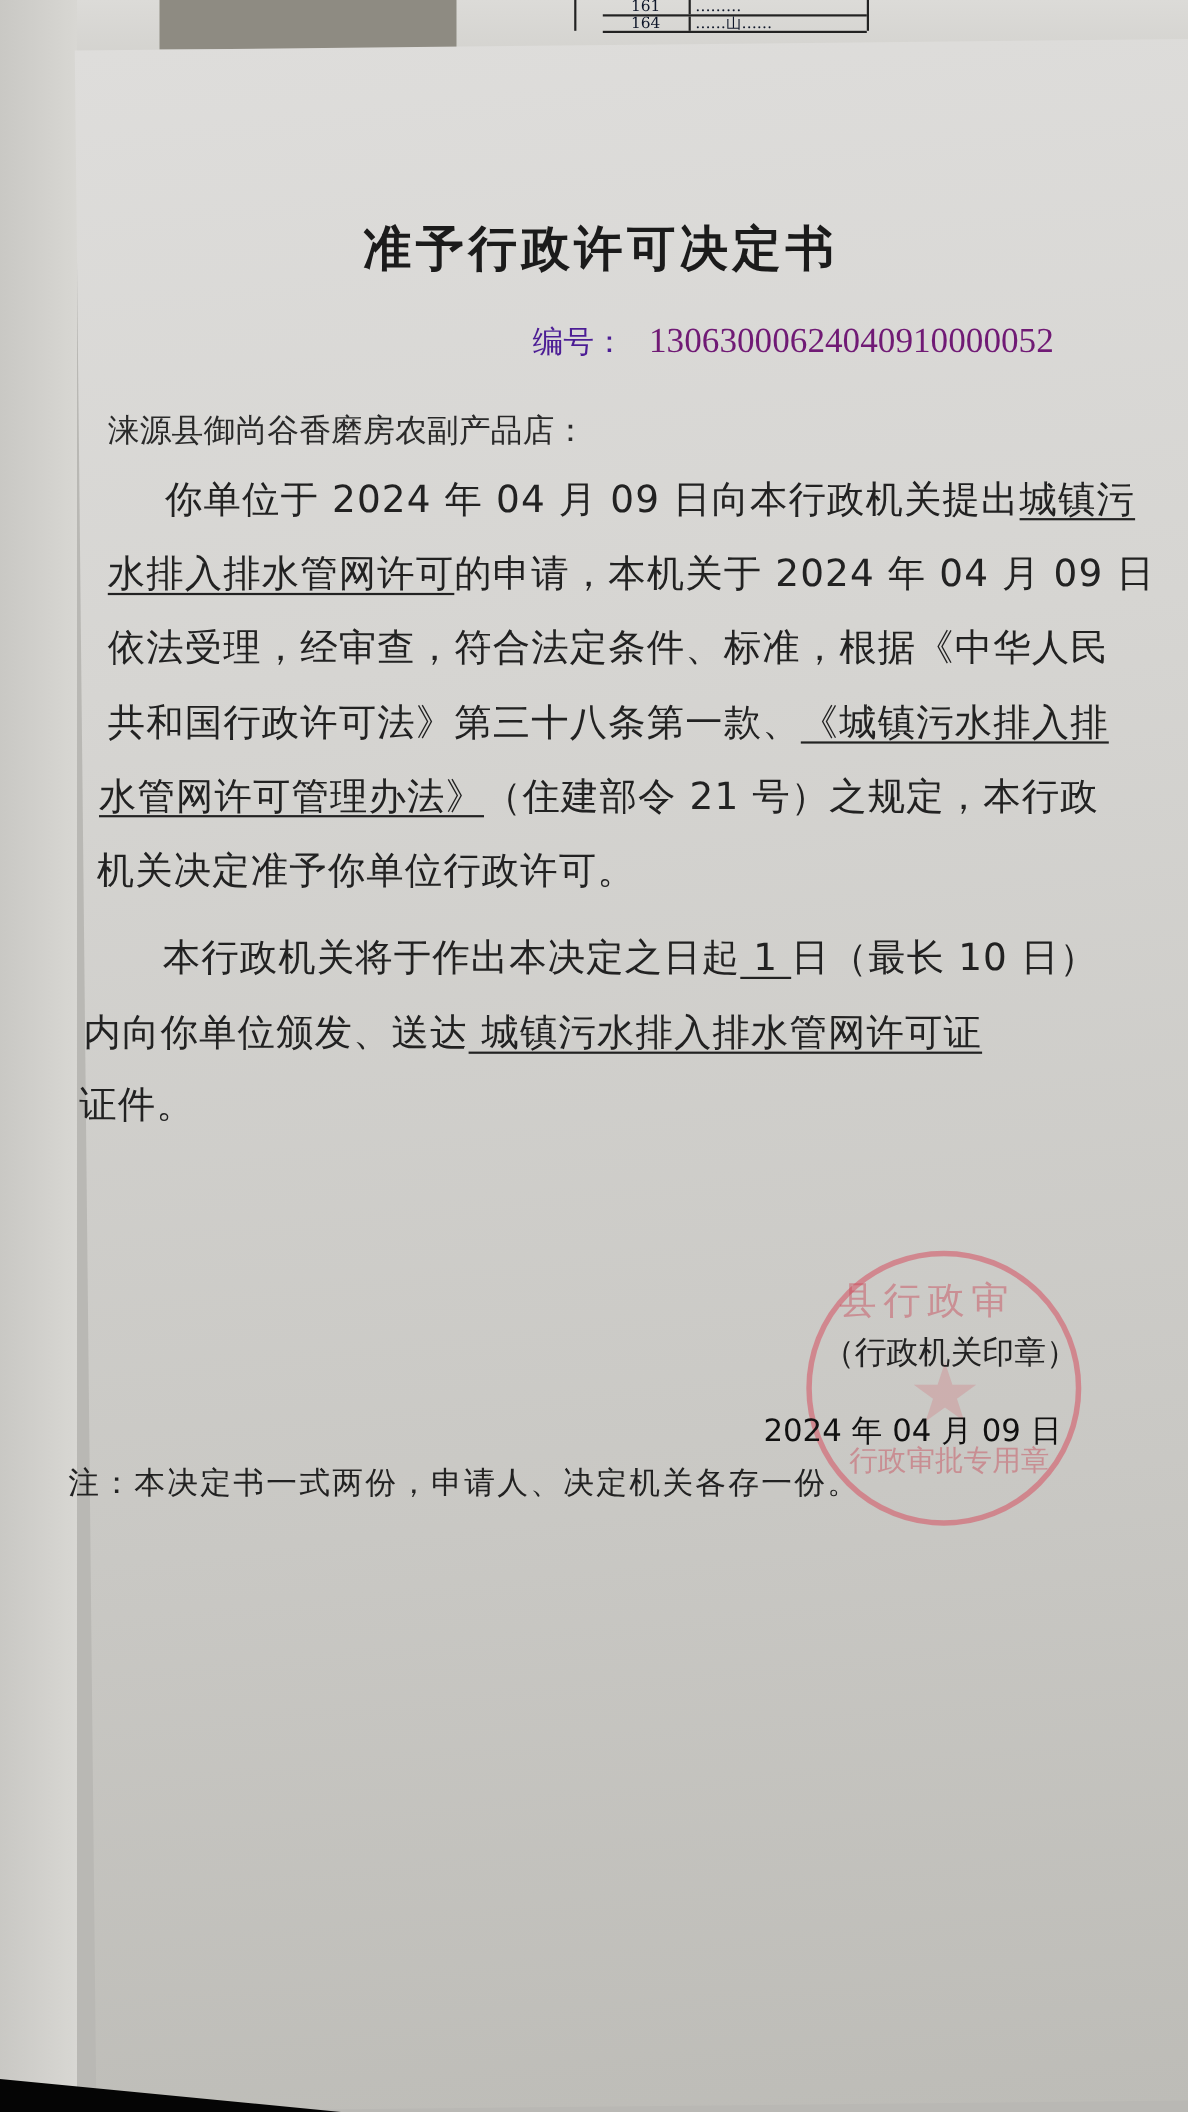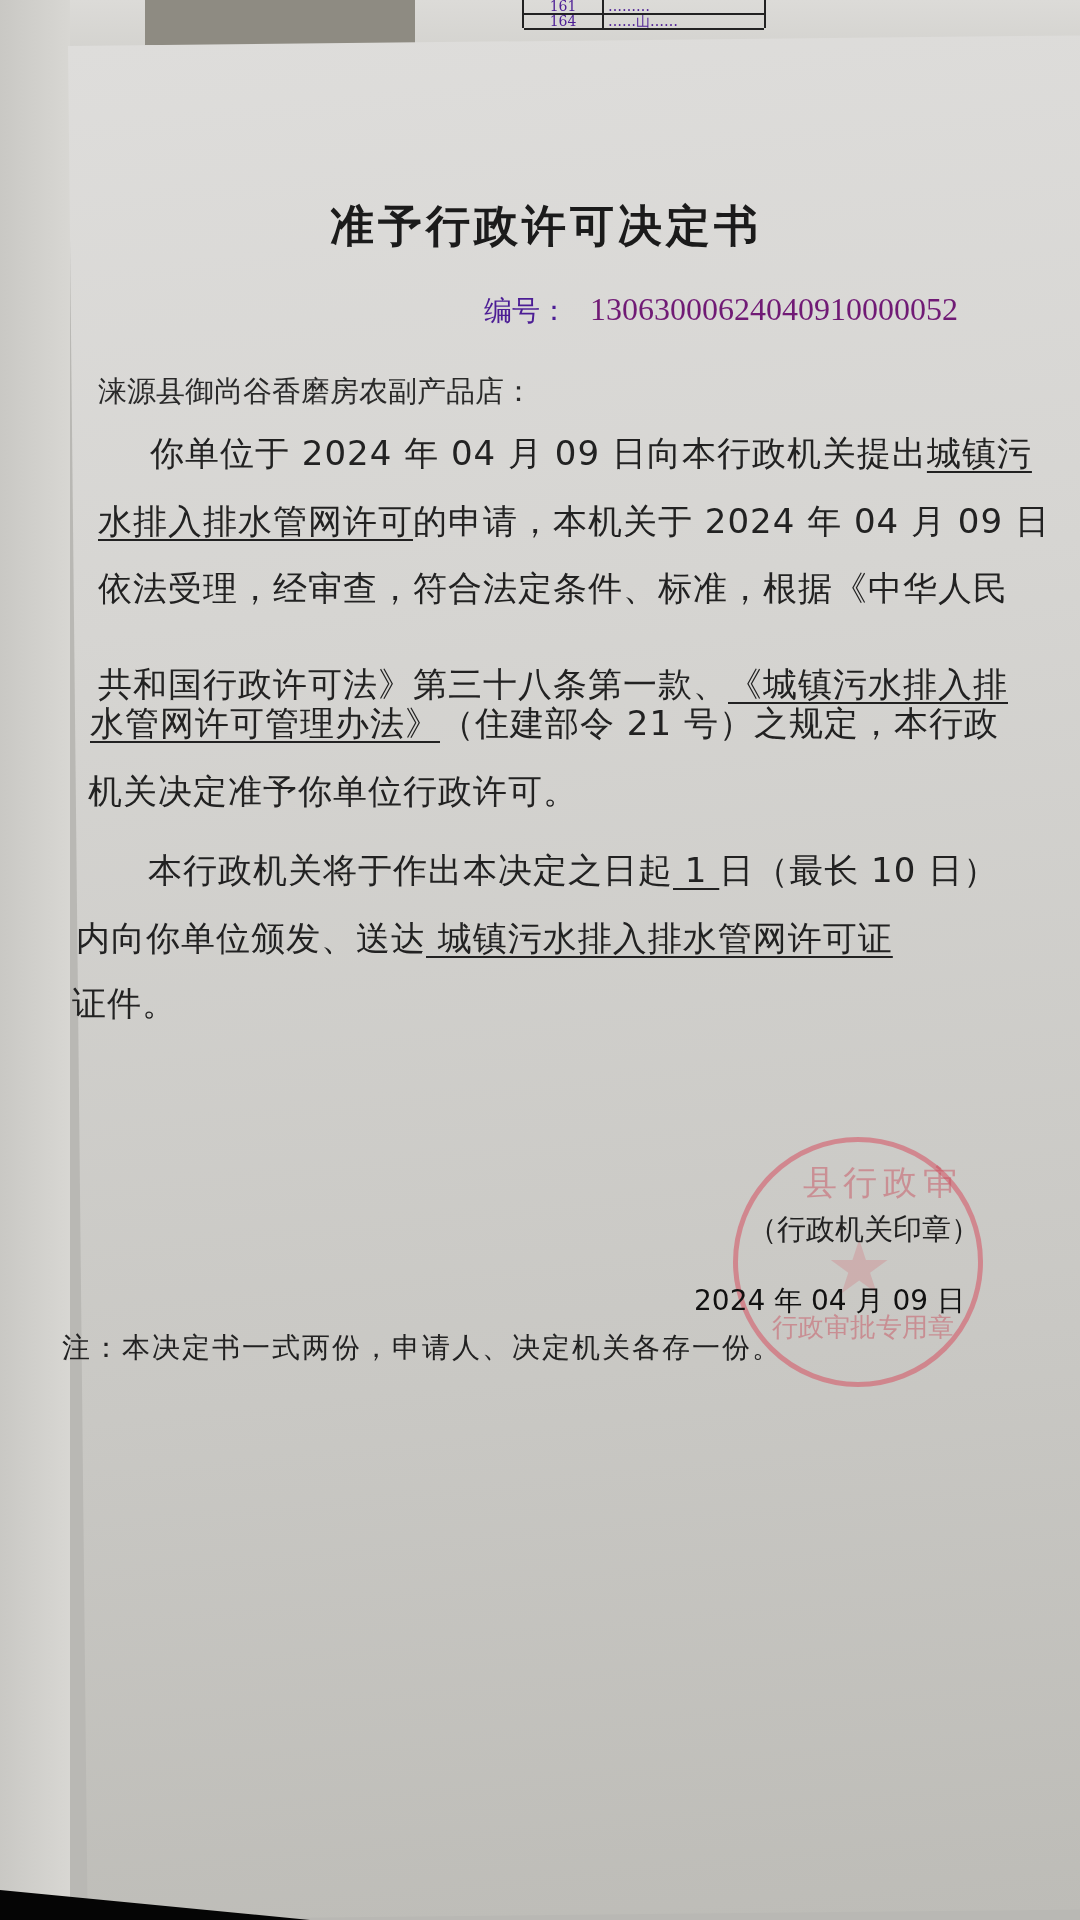--- a/index.html
+++ b/index.html
@@ -12,21 +12,21 @@
       position: absolute; left: 70px; top: 0; width: 1010px; height: 60px;
       background: linear-gradient(180deg, #dcdbd8 0%, #d2d1cd 100%);
     }
     .dark-strip {
       position: absolute; left: 145px; top: 0; width: 270px; height: 45px;
       background: #8e8b82;
     }
     .under-table {
       position: absolute; left: 522px; top: 0; width: 240px; height: 28px;
       border-left: 2px solid #222; border-right: 2px solid #222;
-      font-size: 14px; color: #4c1d95;
+      font-size: 14px; color: #0f172a; padding-left: 24px;
     }
     .under-table .row { height: 13px; border-bottom: 2px solid #222; display: flex; }
     .under-table .c1 { width: 78px; border-right: 2px solid #222; text-align: center; line-height: 13px; overflow: hidden; }
     .under-table .c2 { flex: 1; line-height: 13px; overflow: hidden; padding-left: 4px; }
     .left-edge {
       position: absolute; left: 0; top: 0; width: 70px; height: 1920px;
       background: linear-gradient(90deg, #c9c8c4, #d8d7d3);
     }
     .page {
       position: absolute; left: 68px; top: 46px; width: 1040px; height: 1874px;
@@ -46,21 +46,21 @@
     .para { font-size: 34px; font-family: "DejaVu Sans", sans-serif; color: #222; letter-spacing: 1px; }
     .u { text-decoration: underline; text-underline-offset: 6px; text-decoration-thickness: 2px; }
     .stamp {
       position: absolute; left: 733px; top: 1137px; width: 250px; height: 250px;
       border-radius: 50%; border: 5px solid rgba(214, 80, 96, 0.55);
       box-sizing: border-box;
     }
     .stamp-star {
       position: absolute; left: 88px; top: 88px; font-size: 74px; color: rgba(214,80,96,0.22); line-height: 1;
     }
-    .stamp-top { position: absolute; left: 25px; top: 18px; width: 200px; text-align: right; font-size: 34px; color: rgba(200, 70, 86, 0.45); font-family: Liberation Sans, sans-serif; letter-spacing: 6px; }
+    .stamp-top { position: absolute; left: 25px; top: 18px; width: 200px; text-align: left; font-size: 34px; color: rgba(200, 70, 86, 0.45); font-family: Liberation Sans, sans-serif; letter-spacing: 6px; }
     .stamp-bottom { position: absolute; left: 20px; top: 168px; width: 210px; text-align: center; font-size: 26px; color: rgba(200, 70, 86, 0.45); font-family: "DejaVu Sans", sans-serif; }
     .seal-label { left: 748px; top: 1210px; font-size: 29px; font-family: "DejaVu Sans", sans-serif; color: #222; }
     .sign-date { left: 694px; top: 1282px; font-size: 28px; font-family: "DejaVu Sans", sans-serif; color: #111; }
     .note { left: 62px; top: 1329px; font-size: 28px; font-family: "DejaVu Sans", sans-serif; color: #222; letter-spacing: 2px; }
   </style>
 </head>
 <body>
 
 <div class="left-edge"></div>
 <div class="under-sheet"></div>
@@ -84,21 +84,21 @@
 
 <div class="text recipient">涞源县御尚谷香磨房农副产品店：</div>
 
 <div class="text para" style="left:150px; top:431px;">
   <span>你单位于 2024 年 04 月 09 日向本行政机关提出</span><span class="u">城镇污</span>
 </div>
 <div class="text para" style="left:98px; top:499px;">
   <span class="u">水排入排水管网许可</span><span>的申请，本机关于 2024 年 04 月 09 日</span>
 </div>
 <div class="text para" style="left:98px; top:566px;">依法受理，经审查，符合法定条件、标准，根据《中华人民</div>
-<div class="text para" style="left:98px; top:662px;text-align:right;">
+<div class="text para" style="left:98px; top:634px;text-align:right;">
   <span>共和国行政许可法》第三十八条第一款、</span><span class="u">《城镇污水排入排</span>
 </div>
 <div class="text para" style="left:90px; top:701px;">
   <span class="u">水管网许可管理办法》</span><span>（住建部令 21 号）之规定，本行政</span>
 </div>
 <div class="text para" style="left:88px; top:769px;">机关决定准予你单位行政许可。</div>
 
 <div class="text para" style="left:148px; top:848px;">
   <span>本行政机关将于作出本决定之日起</span><span class="u"> 1 </span><span>日（最长 10 日）</span>
 </div>

